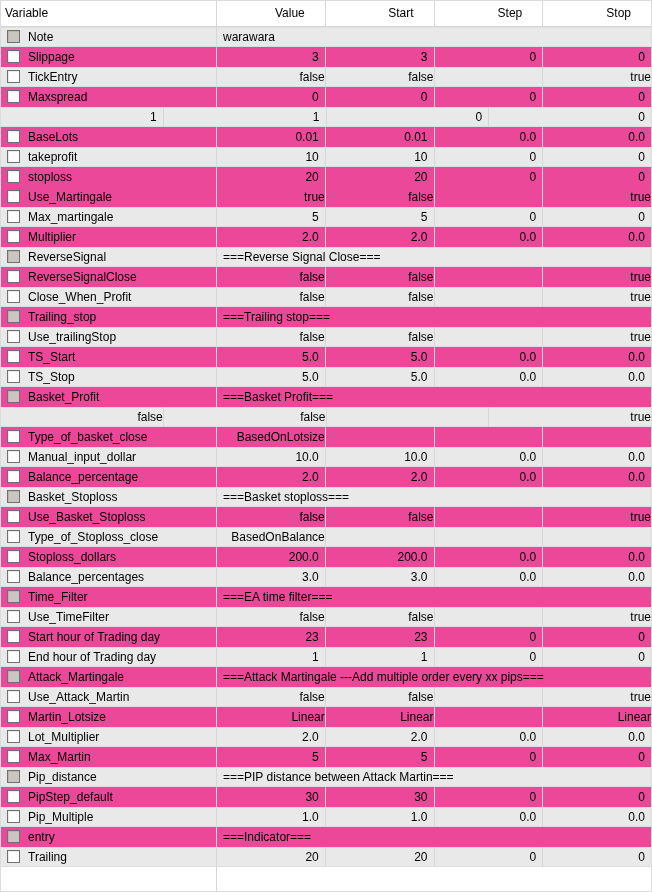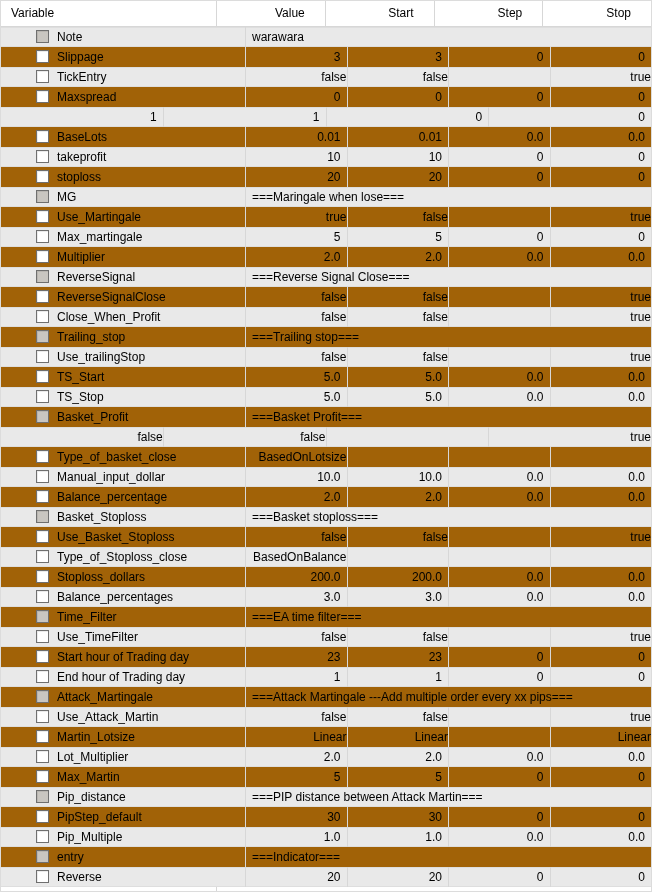--- a/index.html
+++ b/index.html
@@ -27,38 +27,38 @@
   .hdr{
     display:flex;flex:0 0 26px;height:26px;
     background:#fff;
     border-bottom:1px solid var(--grid-line);
     line-height:25px;
   }
   .hdr .h-cell{
     border-right:1px solid var(--grid-line);
     white-space:nowrap;overflow:hidden;
   }
-  .hdr .h-var{flex:0 0 216px;text-align:left;padding-left:10px;}
+  .hdr .h-var{flex:0 0 216px;text-align:left;padding-left:4px;}
   .hdr .h-num{flex:1 1 0;text-align:right;padding-right:20px;}
   .hdr .h-num:last-child{border-right:none;}
   .row{
     display:flex;flex:0 0 20px;height:20px;line-height:20px;
-    background:#a16207;position:relative;
+    background:#ec4899;position:relative;
   }
   .row.alt{
     background:var(--row-alt-bg);
     box-shadow:inset 0 1px 0 #dedede, inset 0 -1px 0 #dedede;
   }
   .cell{
     border-right:1px solid var(--grid-line);
     white-space:nowrap;overflow:hidden;
   }
   .c-var{
     flex:0 0 216px;position:relative;
-    padding-left:27px;text-align:left;margin-left:29px;
+    padding-left:27px;text-align:left;
   }
   .c-data{flex:1 1 0;}
   .c-data:last-child{border-right:none;}
   .c-data.num{text-align:right;padding-right:6px;}
   .c-data.txt{text-align:right;padding-left:6px;}
   .c-span{flex:1 1 0;text-align:left;padding-left:6px;border-right:none;}
   .cbx{
     position:absolute;left:6px;top:3px;
     width:13px;height:13px;
     background:#fff;
@@ -126,24 +126,20 @@
         <div class="cell c-data num">0</div>
         <div class="cell c-data num">0</div>
       </div>
       <div class="row">
         <div class="cell c-var"><span class="cbx"></span><span>stoploss</span></div>
         <div class="cell c-data num">20</div>
         <div class="cell c-data num">20</div>
         <div class="cell c-data num">0</div>
         <div class="cell c-data num">0</div>
       </div>
-      <div class="row alt">
-        <div class="cell c-var"><span class="cbx filled"></span><span>MG</span></div>
-        <div class="c-span">===Maringale when lose===</div>
-      </div>
       <div class="row">
         <div class="cell c-var"><span class="cbx"></span><span>Use_Martingale</span></div>
         <div class="cell c-data txt">true</div>
         <div class="cell c-data txt">false</div>
         <div class="cell c-data txt"></div>
         <div class="cell c-data txt">true</div>
       </div>
       <div class="row alt">
         <div class="cell c-var"><span class="cbx"></span><span>Max_martingale</span></div>
         <div class="cell c-data num">5</div>
@@ -337,21 +333,21 @@
         <div class="cell c-data num">1.0</div>
         <div class="cell c-data num">1.0</div>
         <div class="cell c-data num">0.0</div>
         <div class="cell c-data num">0.0</div>
       </div>
       <div class="row">
         <div class="cell c-var"><span class="cbx filled"></span><span>entry</span></div>
         <div class="c-span">===Indicator===</div>
       </div>
       <div class="row alt">
-        <div class="cell c-var"><span class="cbx"></span><span>Reverse</span></div>
+        <div class="cell c-var"><span class="cbx"></span><span>Trailing</span></div>
         <div class="cell c-data num">20</div>
         <div class="cell c-data num">20</div>
         <div class="cell c-data num">0</div>
         <div class="cell c-data num">0</div>
       </div>
     </div>
   <div class="filler">
     <div class="f-var"></div>
   </div>
 </div>

